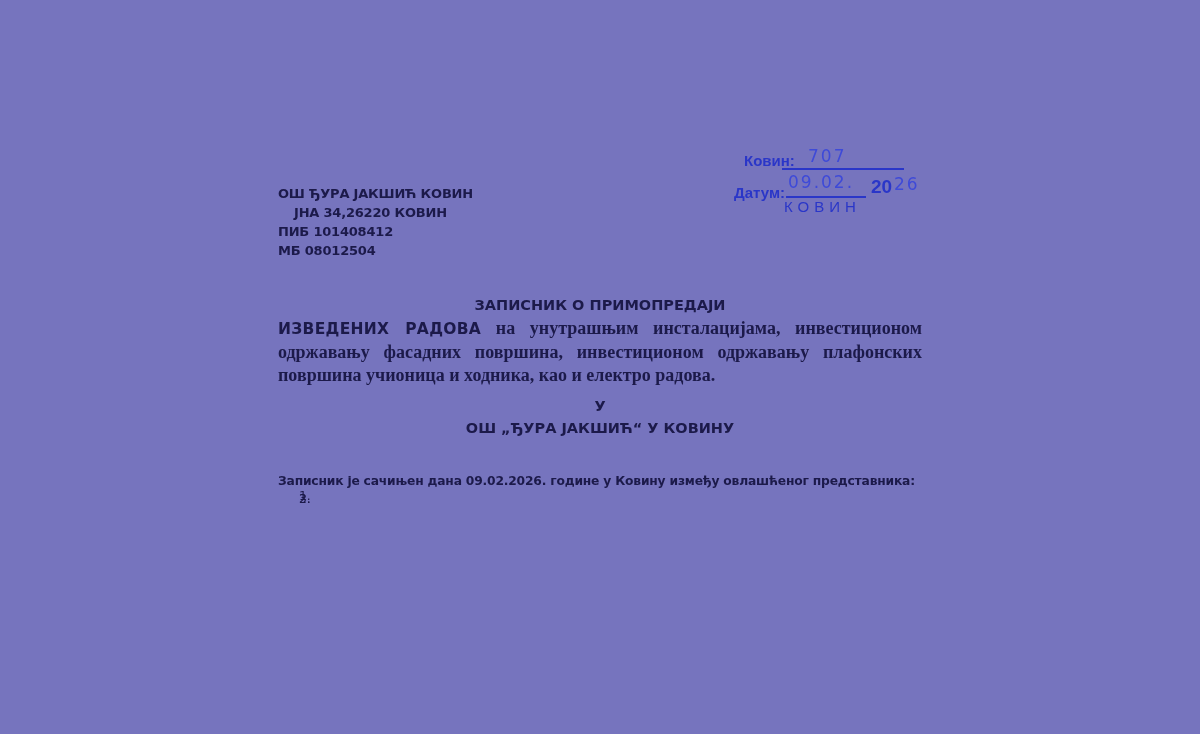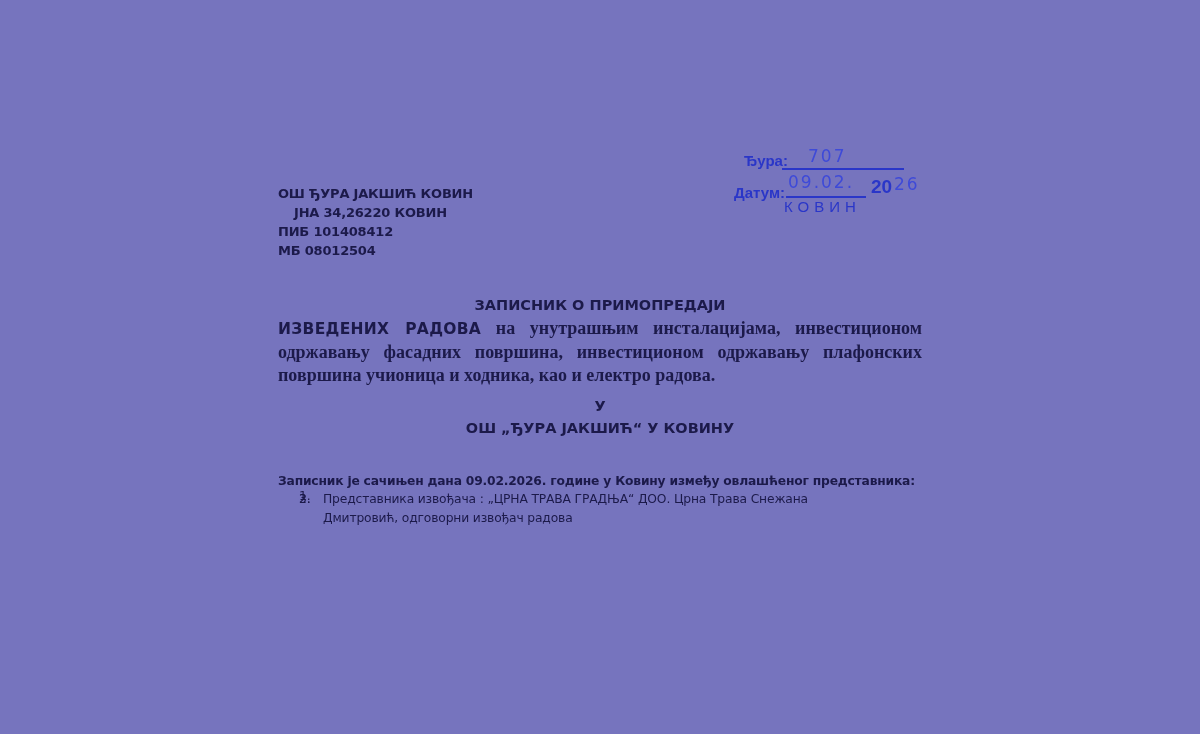--- a/index.html
+++ b/index.html
@@ -78,21 +78,21 @@
 <body>
 
 <div class="abs" style="left:0;top:184px;">
   <div class="abs hdr-line" style="top:0;white-space:nowrap;">ОШ ЂУРА ЈАКШИЋ КОВИН</div>
   <div class="abs hdr-line" style="top:19px;white-space:nowrap;margin-left:16px;">ЈНА 34,26220 КОВИН</div>
   <div class="abs hdr-line" style="top:38px;white-space:nowrap;">ПИБ 101408412</div>
   <div class="abs hdr-line" style="top:57px;white-space:nowrap;">МБ 08012504</div>
 </div>
 
 <div class="abs stamp" style="left:730px;top:140px;width:220px;height:80px;">
-  <span class="abs stamp-label" style="left:14px;top:12px;">Ђура:</span>
+  <span class="abs stamp-label" style="left:14px;top:12px;">Ковин:</span>
   <div class="stamp-line" style="left:52px;top:28px;width:122px;"></div>
   <span class="hand" style="left:78px;top:6px;">707</span>
 
   <span class="abs stamp-label" style="left:4px;top:44px;text-align:center;">Датум:</span>
   <div class="stamp-line" style="left:56px;top:56px;width:80px;"></div>
   <span class="hand" style="left:58px;top:32px;">09.02.</span>
   <span class="abs" style="left:141px;top:36px;font-size:19px;">20</span>
   <span class="hand" style="left:164px;top:34px;">26</span>
 
   <span class="abs" style="left:54px;top:58px;font-size:15px;letter-spacing:5px;font-weight:normal;text-align:center;">КОВИН</span>
@@ -111,15 +111,14 @@
 
 <div class="abs list" style="left:296px;top:487px;width:580px;">
   <div class="list-item">
     <span class="list-num">1.</span>
   </div>
   <div class="list-item">
     <span class="list-num">2.</span>
   </div>
   <div class="list-item">
     <span class="list-num">3.</span>
-    <span>Представника извођача : „ЦРНА ТРАВА ГРАДЊА“ ДОО. Црна Трава Снежана Дмитровић, одговорни извођач радова</span>
   </div>
 </div>
 
 </body></html>

